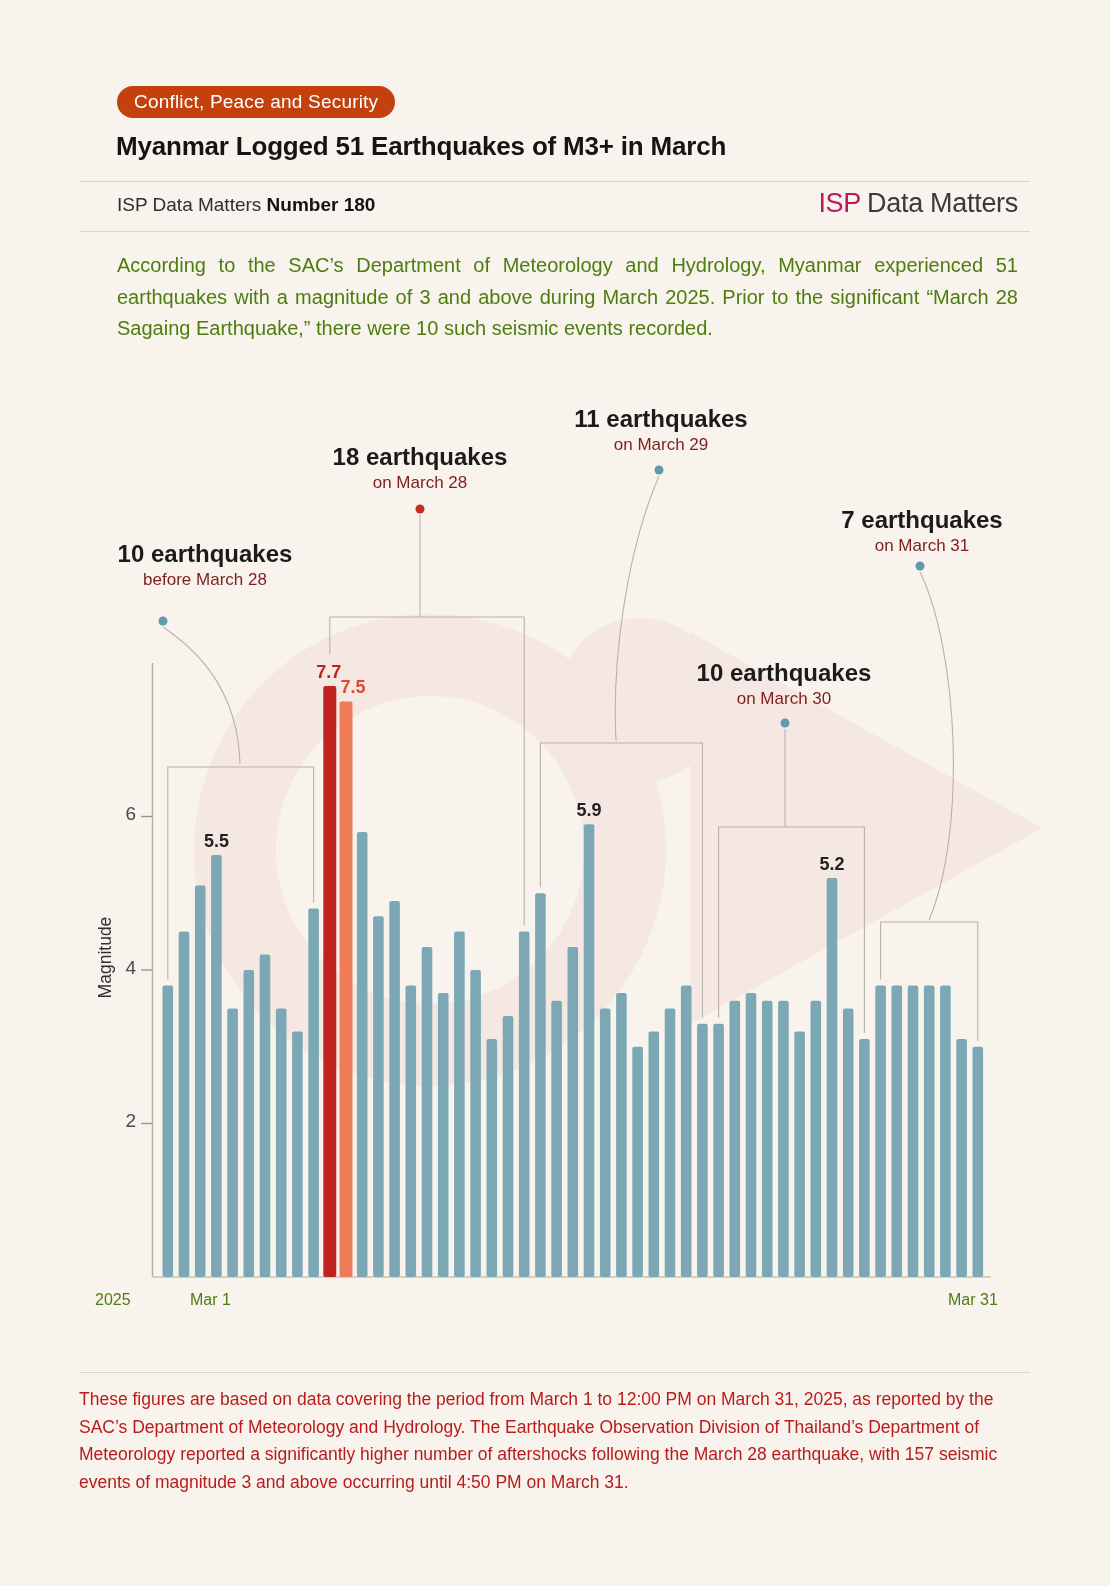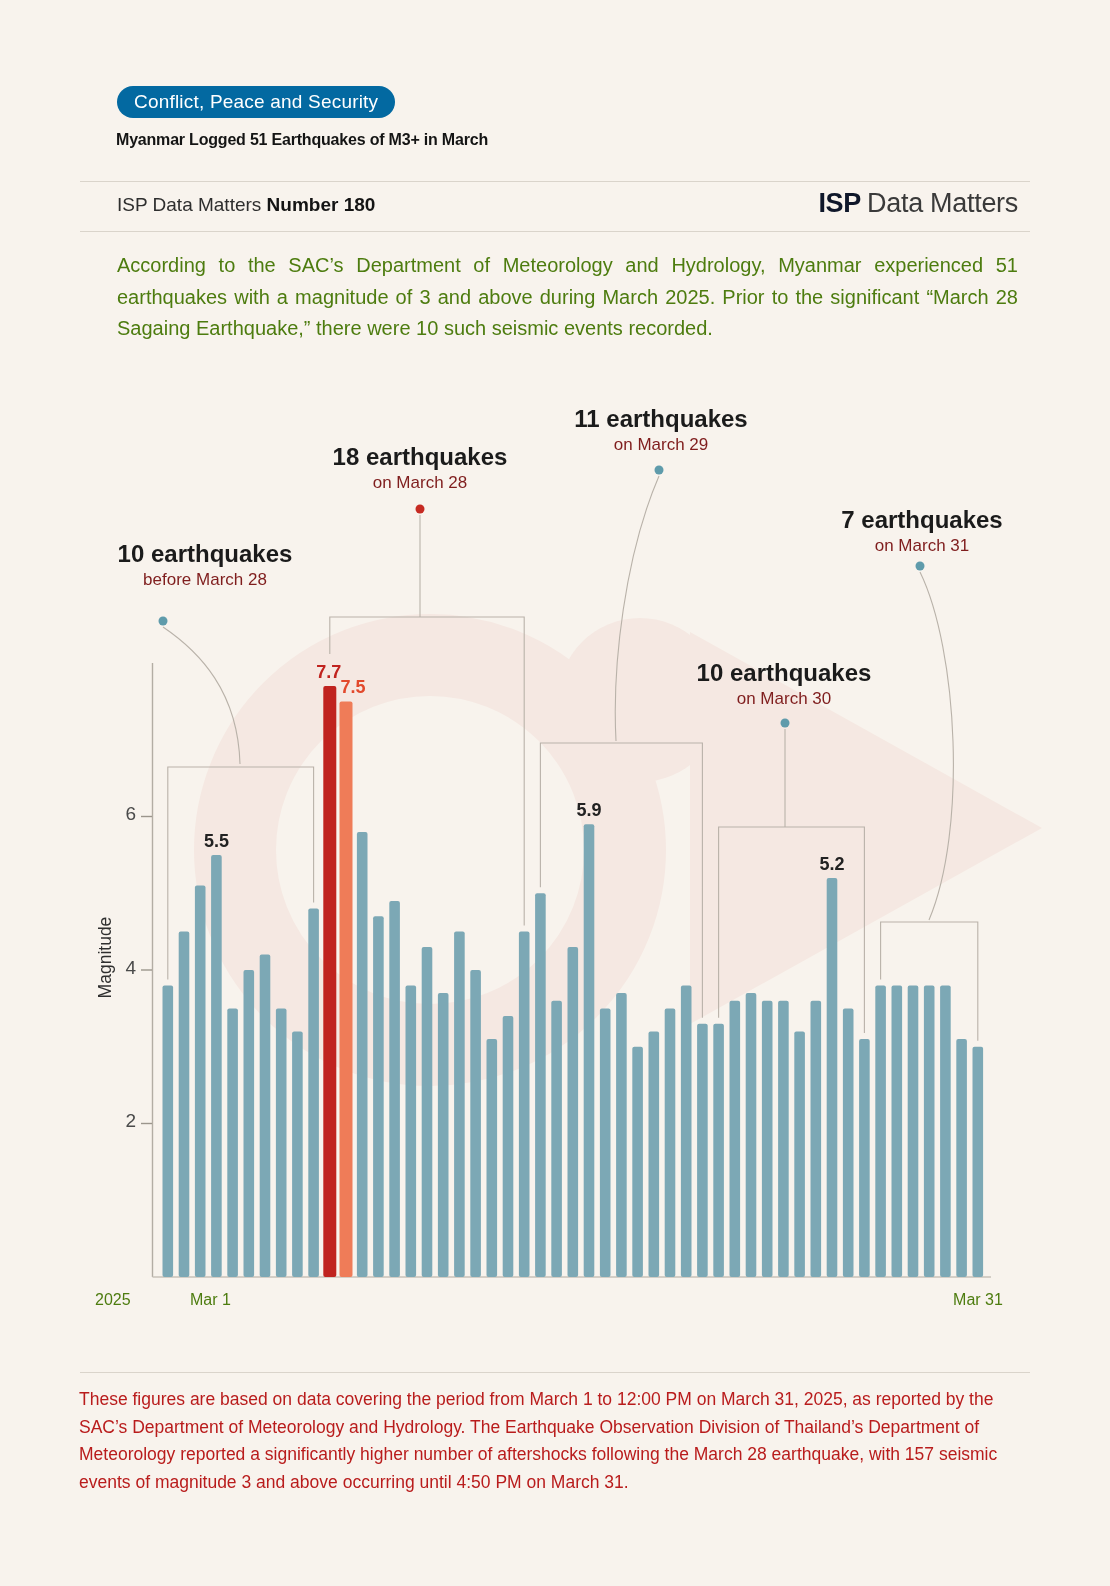--- a/index.html
+++ b/index.html
@@ -5,38 +5,38 @@
   html,body{margin:0;padding:0;}
   body{
     width:1110px;height:1586px;position:relative;overflow:hidden;
     background:#f8f3ed;
     font-family:"Liberation Sans", sans-serif;
     -webkit-font-smoothing:antialiased;
   }
   
   .badge{
     position:absolute;left:117px;top:86px;
-    background:#0369a1;color:#ffffff;
+    background:#c2410c;color:#ffffff;
     font-size:19px;line-height:19px;padding:6px 17px 7px 17px;
     border-radius:16px;letter-spacing:.2px;
   }
   .title{
     position:absolute;left:116px;top:131px;
-    font-size:16px;font-weight:700;color:#141414;letter-spacing:-.2px;
+    font-size:26px;font-weight:700;color:#141414;letter-spacing:-.2px;
   }
   .rule{position:absolute;left:80px;width:950px;height:1px;background:#dad4cb;}
   .meta{
     position:absolute;left:117px;top:194px;font-size:19px;color:#2e2e2e;
   }
   .meta b{font-weight:700;color:#141414;}
   .logo{
     position:absolute;right:92px;top:188px;font-size:27px;letter-spacing:-.3px;
     color:#3a3a3a;font-weight:500;
   }
-  .logo .isp{color:#0f172a;font-weight:700;margin-right:6px;}
+  .logo .isp{color:#be185d;font-weight:400;margin-right:6px;}
   .intro{
     position:absolute;left:117px;top:250px;width:901px;
     font-size:20px;line-height:31.5px;color:#4d7c0f;
     text-align:justify;
   }
   
   .ann{position:absolute;transform:translateX(-50%);text-align:center;white-space:nowrap;}
   .ann-t{font-size:24px;font-weight:700;color:#1b1b1b;line-height:26px;}
   .ann-s{font-size:17px;color:#7f1d1d;line-height:25px;}
   
@@ -163,21 +163,21 @@
       <text x="832.0" y="869.9" text-anchor="middle" fill="#222222" font-family="&quot;Liberation Sans&quot;, sans-serif" font-size="18px" font-weight="700">5.2</text>
     </g>
 </svg>
 
 <div class="ytick" style="top:803px;">6</div>
 <div class="ytick" style="top:957px;">4</div>
 <div class="ytick" style="top:1110px;">2</div>
 <div class="ylab">Magnitude</div>
 <div class="xlab" style="left:95px;top:1291px;">2025</div>
 <div class="xlab" style="left:146px;top:1291px;margin-left:44px;">Mar 1</div>
-<div class="xlab" style="left:948px;top:1291px;width:60px;text-align:center;">Mar 31</div>
+<div class="xlab" style="left:948px;top:1291px;width:60px;text-align:left;">Mar 31</div>
 
 <div class="ann" style="left:205px;top:541px;">
   <div class="ann-t">10 earthquakes</div>
   <div class="ann-s">before March 28</div>
 </div>
 <div class="ann" style="left:420px;top:444px;">
   <div class="ann-t">18 earthquakes</div>
   <div class="ann-s">on March 28</div>
 </div>
 <div class="ann" style="left:661px;top:406px;">

